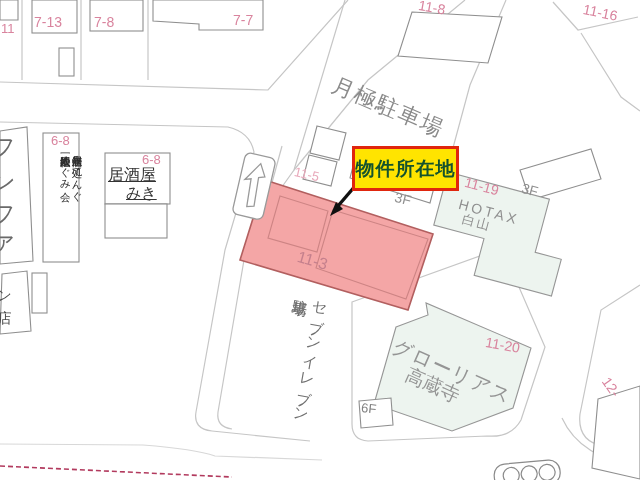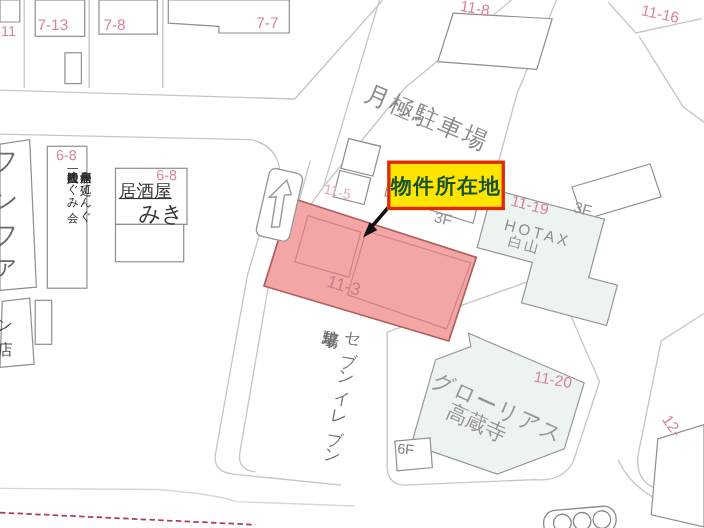--- a/index.html
+++ b/index.html
@@ -113,21 +113,21 @@
   <div class="lbl pink" style="left:467px;top:174px;font-size:14px;transform:rotate(15deg);">11-19</div>
   <div class="lbl gray" style="left:524px;top:180px;font-size:14px;transform:rotate(15deg);">3F</div>
   <div class="lbl gray" style="left:461px;top:196px;font-size:14px;letter-spacing:3px;transform:rotate(15deg);">HOTAX</div>
   <div class="lbl gray" style="left:464px;top:212px;font-size:13px;letter-spacing:2px;transform:rotate(15deg);">白山</div>
 
   <div class="lbl" style="left:300px;top:248px;font-size:16px;color:#c5808d;transform:rotate(16deg);">11-3</div>
 
   <div class="lbl pink" style="left:51px;top:134px;font-size:13px;">6-8</div>
   <div class="lbl pink" style="left:142px;top:153px;font-size:13px;">6-8</div>
   <div class="lbl dark" style="left:108px;top:166px;font-size:16px;text-decoration:underline;">居酒屋</div>
-  <div class="lbl dark" style="left:126px;top:184px;font-size:20px;">みき</div>
+  <div class="lbl dark" style="left:126px;top:184px;font-size:15px;text-decoration:underline;">みき</div>
 
   <div class="lbl vert" style="left:59px;top:148px;font-size:10.5px;color:#2b2b2b;line-height:1.12;">居酒屋飲み処てんぐ
 一般社団法人めぐみ会</div>
   <div class="lbl vert" style="left:-10px;top:123px;font-size:24px;color:#6a6a6a;letter-spacing:6px;">フンファ</div>
   <div class="lbl vert" style="left:-3px;top:281px;font-size:14px;color:#4a4a4a;letter-spacing:2px;">ン店</div>
 
   <div class="lbl vert" style="left:294px;top:286px;font-size:15px;color:#707070;letter-spacing:1px;line-height:1.3;transform:rotate(10deg);">セブンイレブン
 駐車場</div>
 
   <div class="lbl" style="left:398px;top:335px;font-size:20px;color:#949494;letter-spacing:1px;transform:rotate(24deg);">グローリアス</div>

